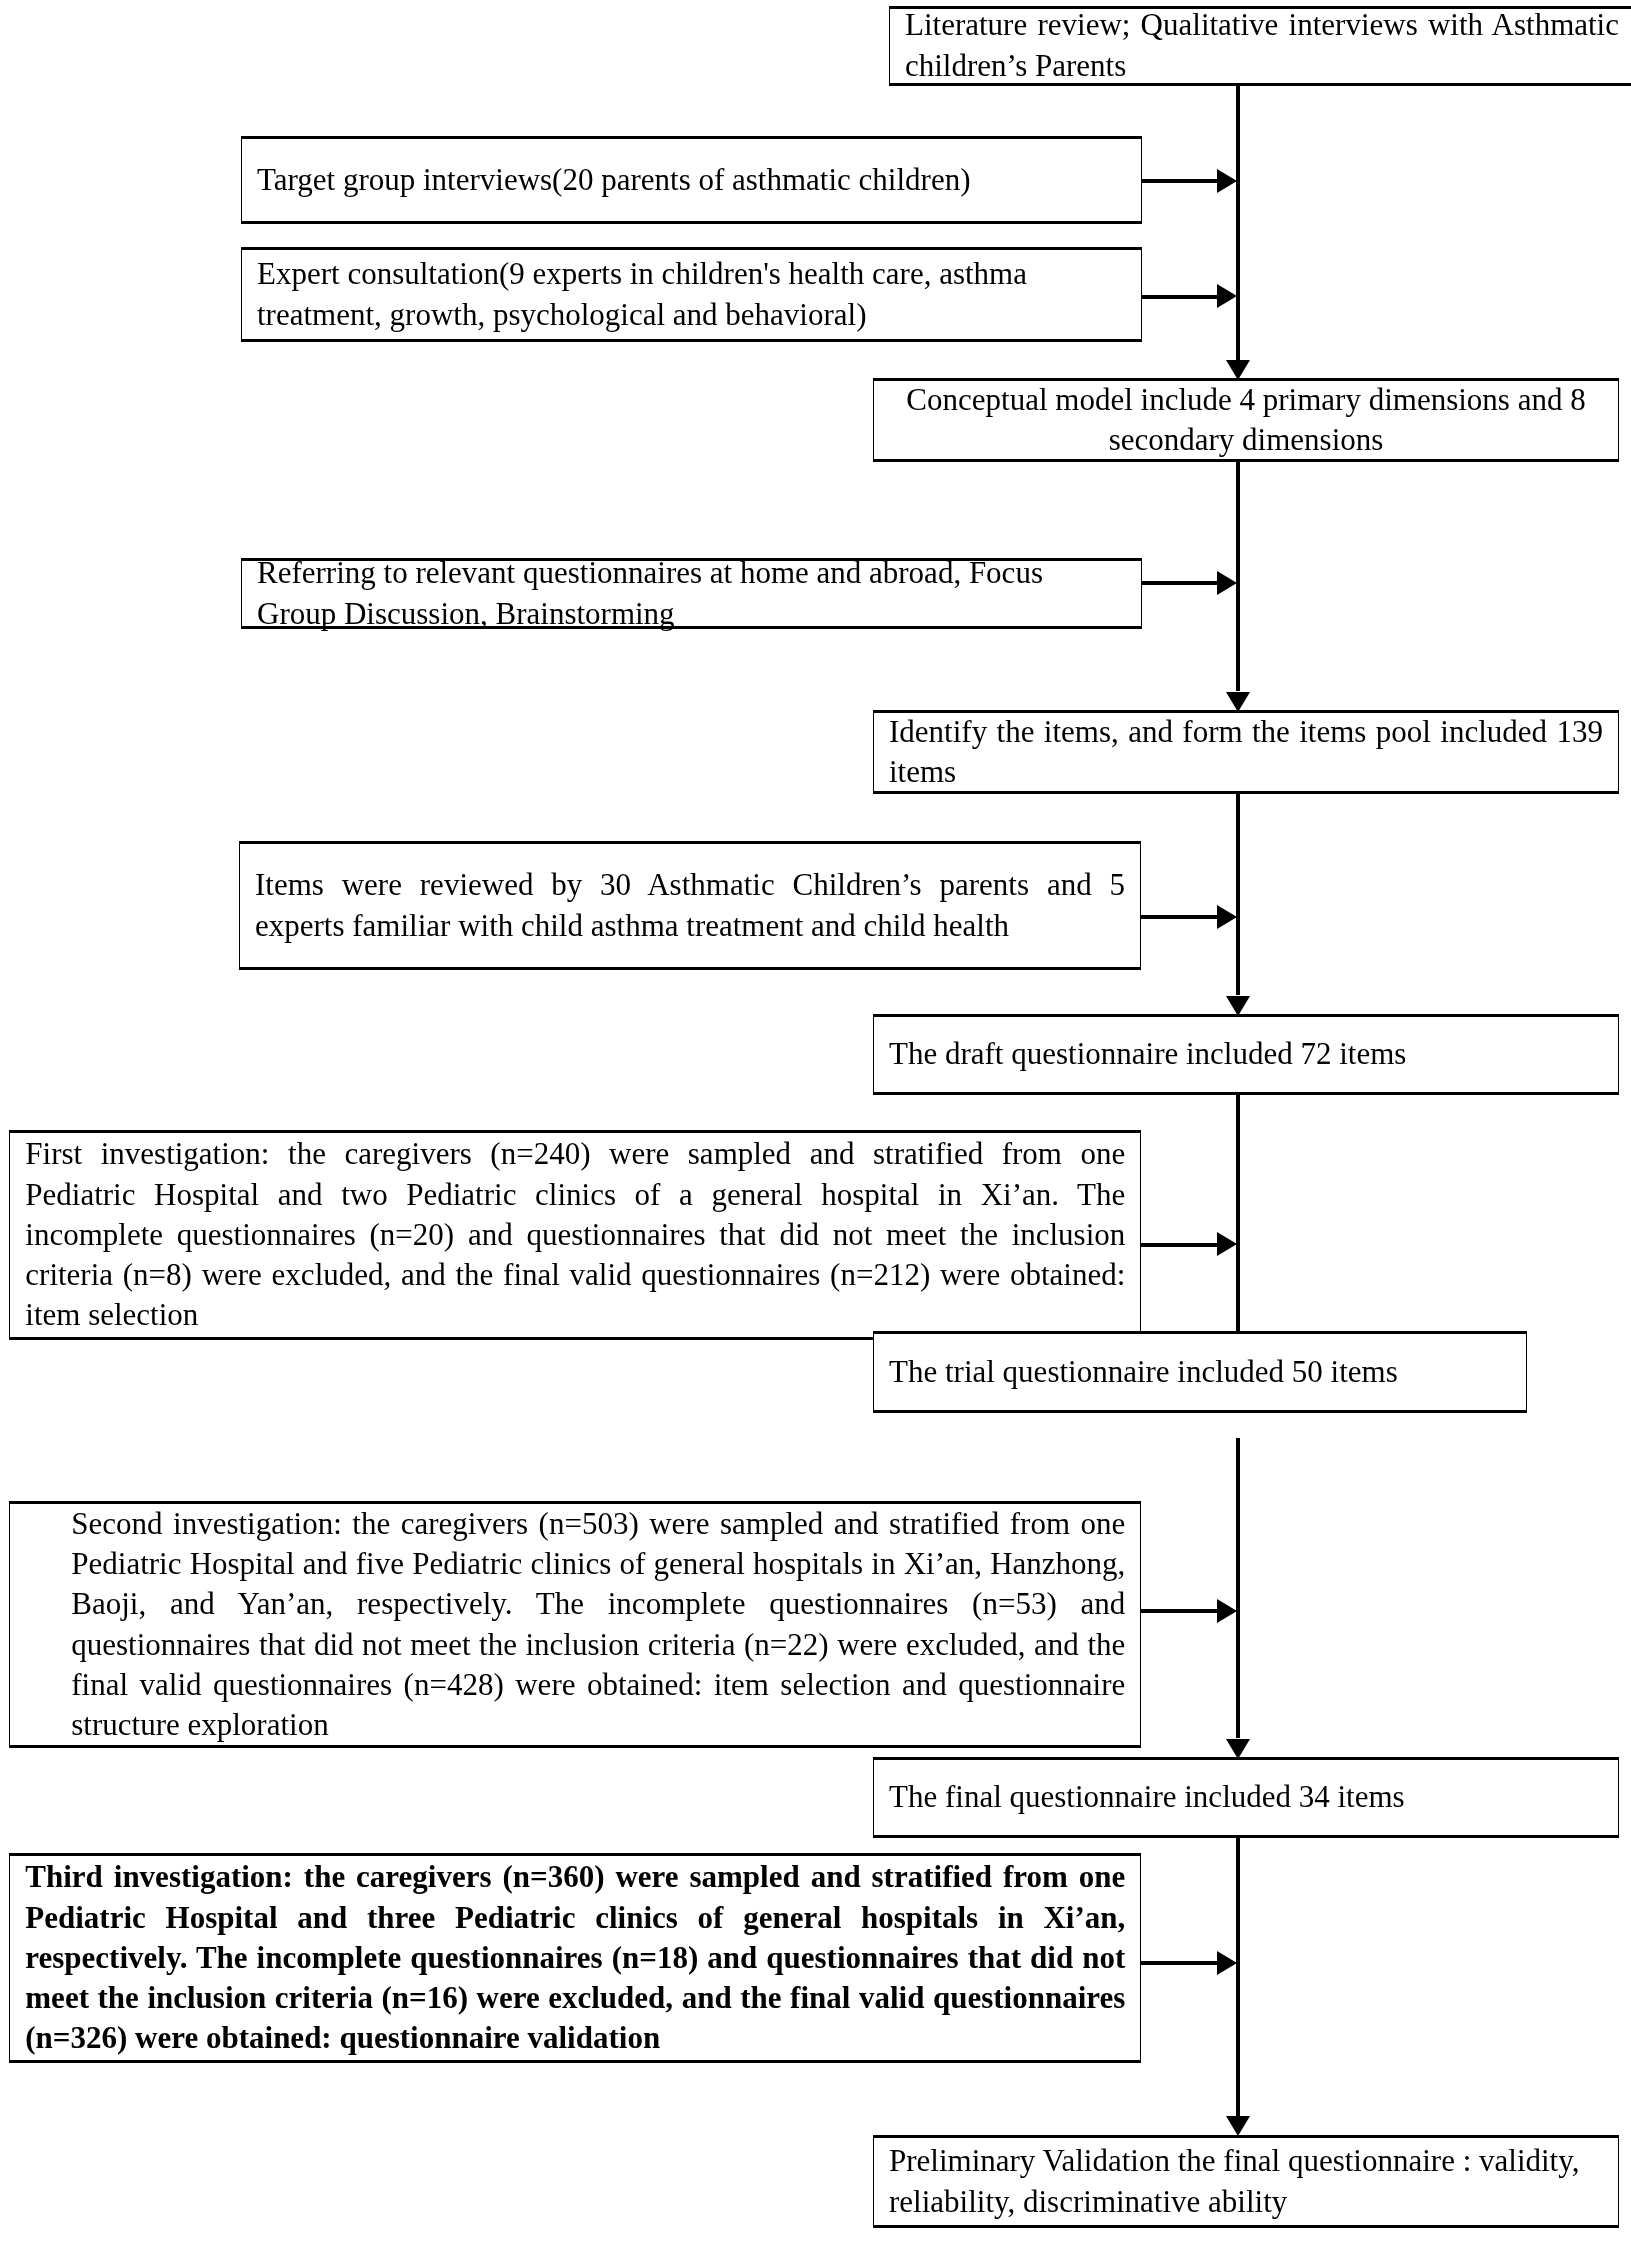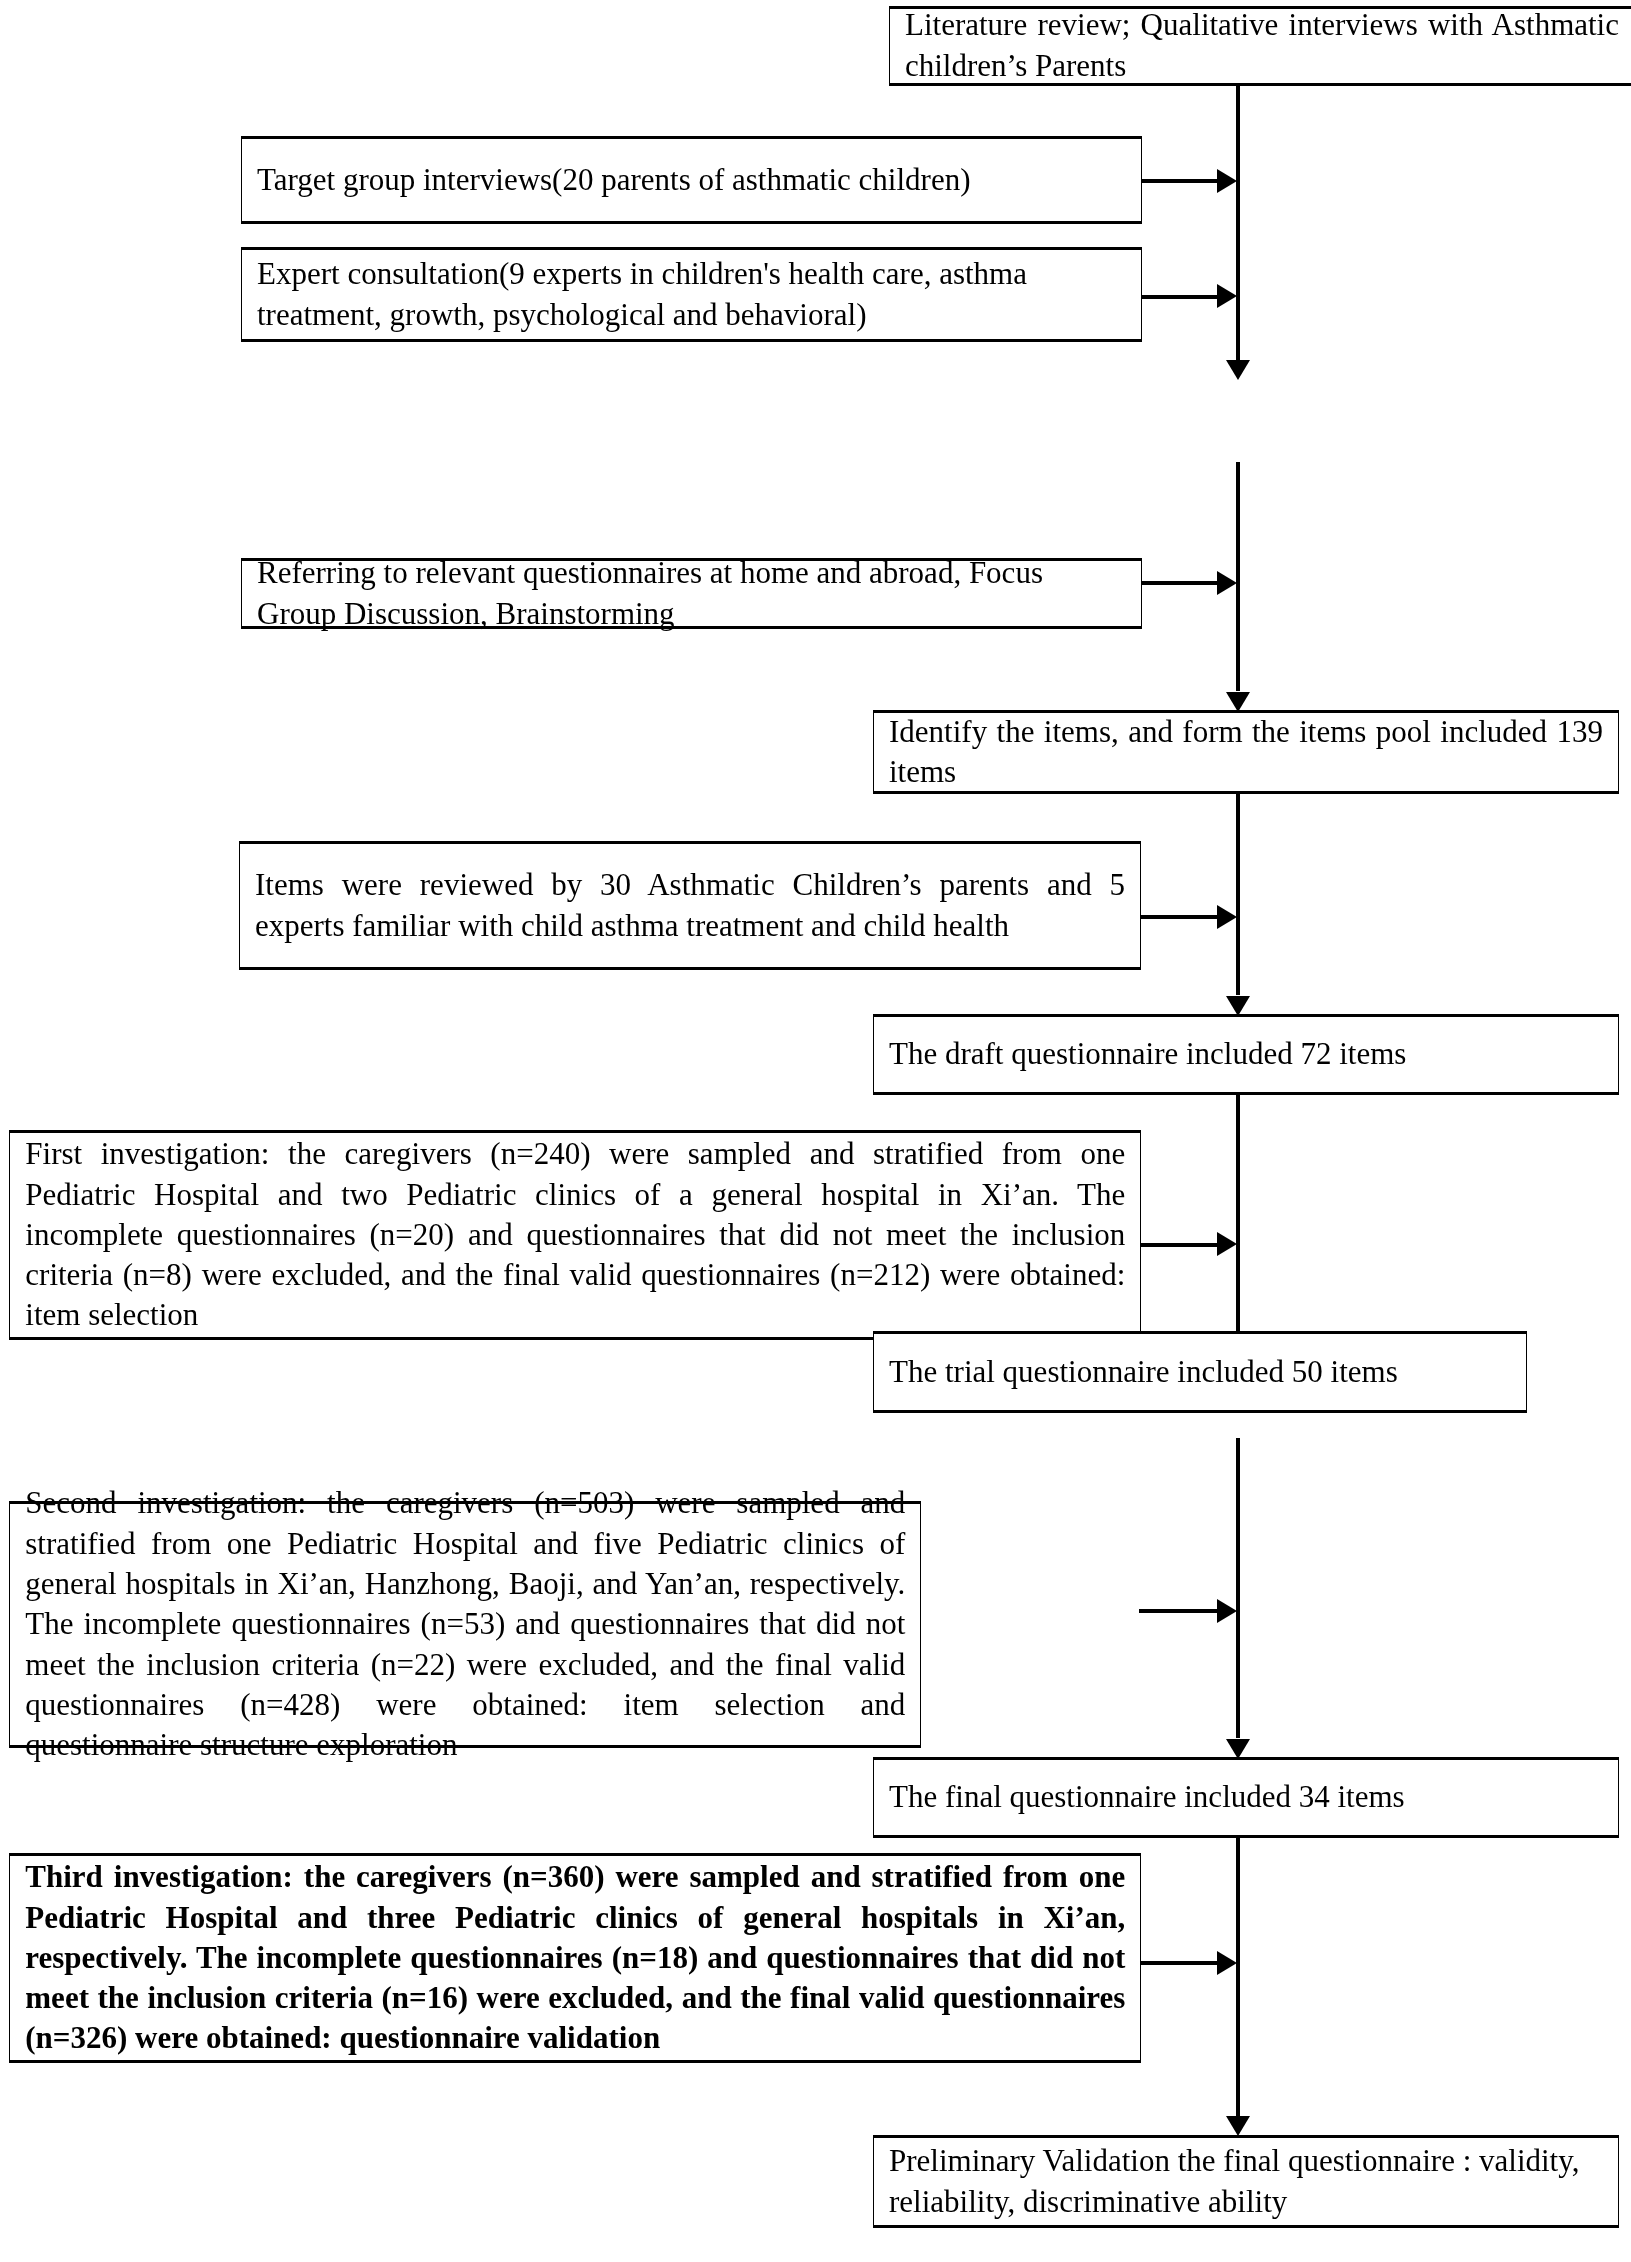--- a/index.html
+++ b/index.html
@@ -114,20 +114,23 @@
   </div>
 
   <div class="node heavy" style="left:241px; top:136px; width:901px; height:88px;">
     <div class="txt left">Target group interviews(20 parents of asthmatic children)</div>
   </div>
 
   <div class="node heavy" style="left:241px; top:247px; width:901px; height:95px;">
     <div class="txt left">Expert consultation(9 experts in children's health care, asthma treatment, growth, psychological and behavioral)</div>
   </div>
 
+  <div class="node heavy" style="left:873px; top:378px; width:746px; height:84px;">
+    <div class="txt center">Conceptual model include 4 primary dimensions and 8 secondary dimensions</div>
+  </div>
 
   <div class="node heavy" style="left:241px; top:558px; width:901px; height:71px;justify-content:flex-end;">
     <div class="txt left">Referring to relevant questionnaires at home and abroad, Focus Group Discussion, Brainstorming</div>
   </div>
 
   <div class="node heavy" style="left:873px; top:710px; width:746px; height:84px;">
     <div class="txt justify">Identify the items, and form the items pool included 139 items</div>
   </div>
 
   <div class="node heavy" style="left:239px; top:841px; width:902px; height:129px;justify-content:flex-end;">
@@ -139,21 +142,21 @@
   </div>
 
   <div class="node heavy" style="left:9.3px; top:1130px; width:1132px; height:210px;">
     <div class="txt justify">First investigation: the caregivers (n=240) were sampled and stratified from one Pediatric Hospital and two Pediatric clinics of a general hospital in Xi’an. The incomplete questionnaires (n=20) and questionnaires that did not meet the inclusion criteria (n=8) were excluded, and the final valid questionnaires (n=212) were obtained: item selection</div>
   </div>
 
   <div class="node heavy" style="left:873px; top:1331px; width:654px; height:82px;">
     <div class="txt left">The trial questionnaire included 50 items</div>
   </div>
 
-  <div class="node heavy" style="left:9.3px; top:1501px; width:912px; height:247px;">
+  <div class="node heavy" style="left:9.3px; top:1501px; width:1132px; height:247px;padding-left:46px;">
     <div class="txt justify">Second investigation: the caregivers (n=503) were sampled and stratified from one Pediatric Hospital and five Pediatric clinics of general hospitals in Xi’an, Hanzhong, Baoji, and Yan’an, respectively. The incomplete questionnaires (n=53) and questionnaires that did not meet the inclusion criteria (n=22) were excluded, and the final valid questionnaires (n=428) were obtained: item selection and questionnaire structure exploration</div>
   </div>
 
   <div class="node heavy" style="left:873px; top:1757px; width:746px; height:81px;">
     <div class="txt left">The final questionnaire included 34 items</div>
   </div>
 
   <div class="node heavy" style="left:9.3px; top:1853px; width:1132px; height:210px;font-weight:bold;">
     <div class="txt justify">Third investigation: the caregivers (n=360) were sampled and stratified from one Pediatric Hospital and three Pediatric clinics of general hospitals in Xi’an, respectively. The incomplete questionnaires (n=18) and questionnaires that did not meet the inclusion criteria (n=16) were excluded, and the final valid questionnaires (n=326) were obtained: questionnaire validation</div>
   </div>

